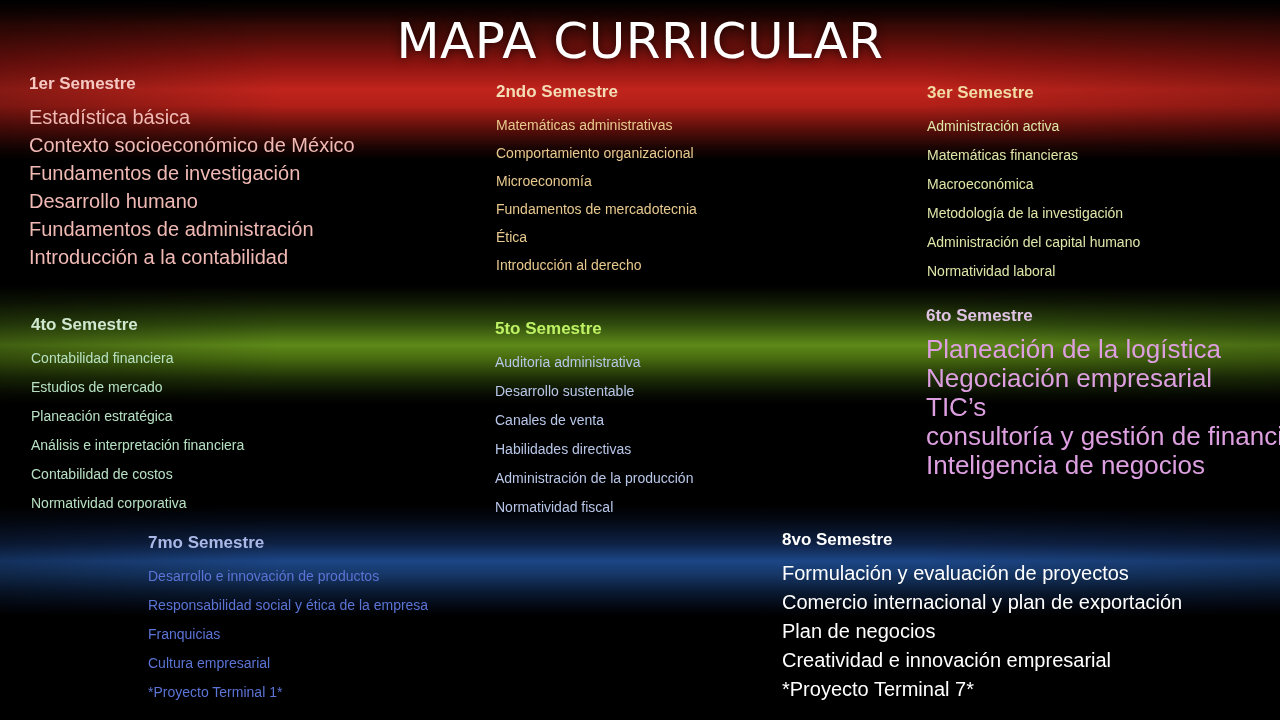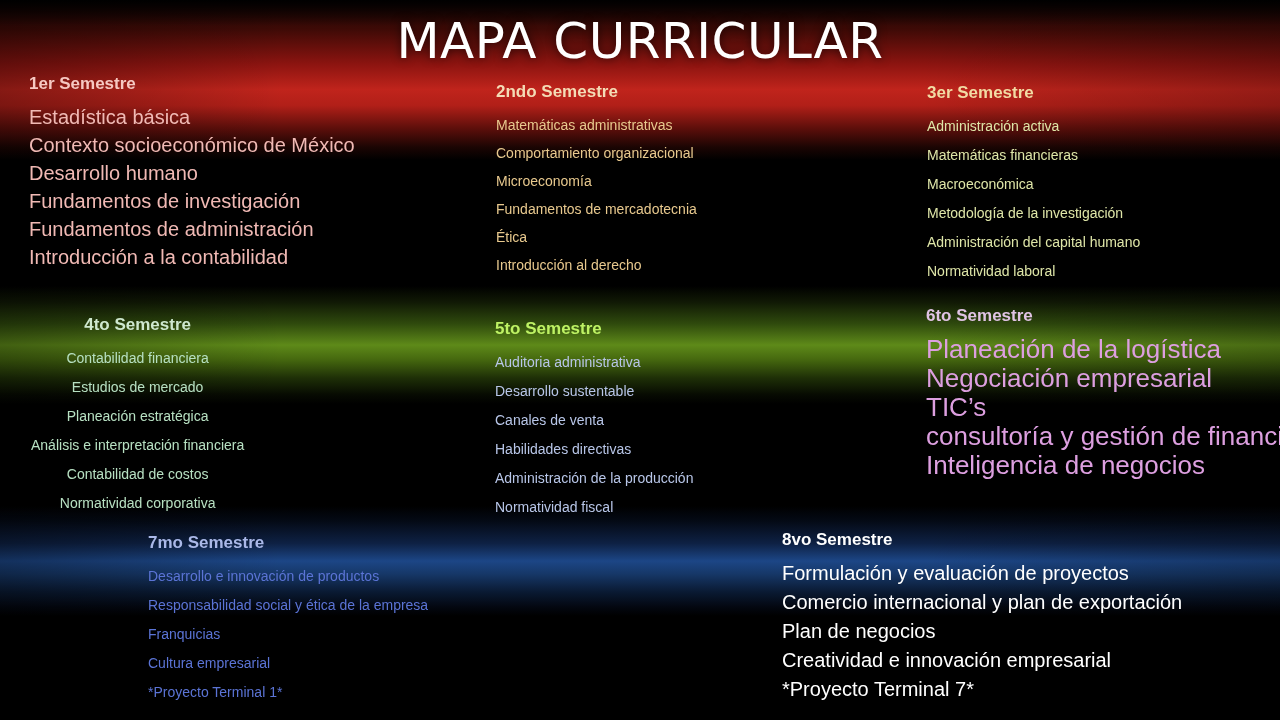--- a/index.html
+++ b/index.html
@@ -113,21 +113,21 @@
   .sem-list li {
     font-size: 14px;
     line-height: 28px;
     white-space: nowrap;
   }
 
   
   #sem1 { left: 29px;  top: 74px;  }
   #sem2 { left: 496px; top: 82px;  }
   #sem3 { left: 927px; top: 83px;  }
-  #sem4 { left: 31px;  top: 315px; text-align: center; }
+  #sem4 { left: 31px;  top: 315px; }
   #sem5 { left: 495px; top: 319px; }
   #sem6 { left: 926px; top: 306px; }
   #sem7 { left: 148px; top: 533px; }
   #sem8 { left: 782px; top: 530px; }
 
   #sem1 .sem-list li { font-size: 20px; }
   #sem6 .sem-list li { font-size: 26px; }
   #sem8 .sem-list { margin-top: 4px; }
   #sem8 .sem-list li { font-size: 20px; line-height: 29px; }
   #sem7 .sem-list li { line-height: 29px; }
@@ -169,22 +169,22 @@
   <div class="band" id="band-blue"></div>
   <div class="band band-vignette" style="top:506px;height:110px;"></div>
 
   <div id="title">MAPA CURRICULAR</div>
 
   <div class="sem" id="sem1">
     <div class="sem-head c-sem1-head">1er Semestre</div>
     <ul class="sem-list">
       <li class="c-sem1">Estadística básica</li>
       <li class="c-sem1">Contexto socioeconómico de México</li>
+      <li class="c-sem1">Fundamentos de investigación</li>
       <li class="c-sem1">Desarrollo humano</li>
-      <li class="c-sem1">Fundamentos de investigación</li>
       <li class="c-sem1">Fundamentos de administración</li>
       <li class="c-sem1">Introducción a la contabilidad</li>
     </ul>
   </div>
 
   <div class="sem" id="sem2">
     <div class="sem-head c-sem2-head">2ndo Semestre</div>
     <ul class="sem-list">
       <li class="c-sem2">Matemáticas administrativas</li>
       <li class="c-sem2">Comportamiento organizacional</li>

